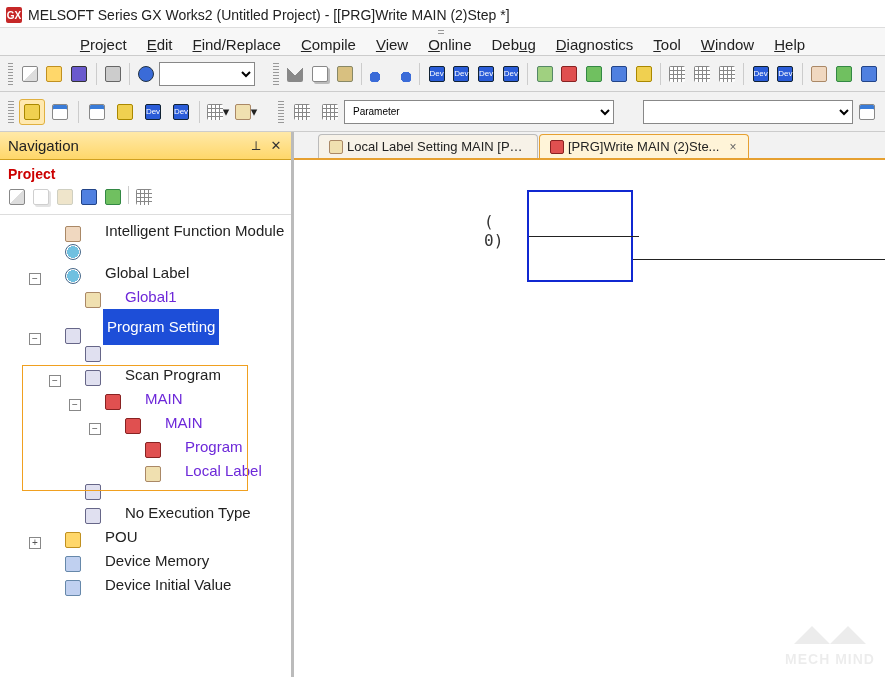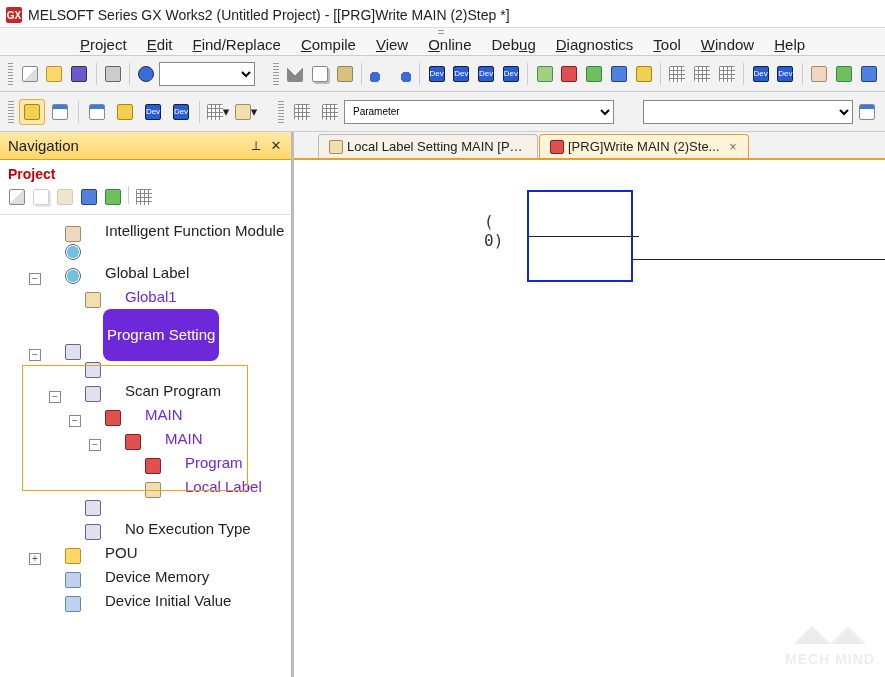--- a/index.html
+++ b/index.html
@@ -35,21 +35,21 @@
   .nav-tb-sep { width:1px; height:18px; background:#ccc; margin:0 2px;}
 
   .tree { flex:1; overflow:auto; padding:4px 4px 4px 2px; font-size:15px; line-height:24px; position:relative;}
   .tree-row { display:flex; align-items:flex-end; gap:21px; white-space:nowrap; position:relative;}
   .tree-indent { display:inline-block; }
   .tree-toggle { width:12px; height:12px; border:1px solid #888; display:inline-flex; align-items:center; justify-content:center; font-size:10px; line-height:1; background:#fff; margin-right:2px; color:#555;}
   .tree-toggle.empty { border:none; background:none;}
   .tree-icon { width:18px; height:18px; display:inline-flex; align-items:center; justify-content:center; font-size:12px;}
   .tree-label { padding:0 2px;}
   .tree-label.red { color:#6d28d9;}
-  .tree-label.sel { background:#6d28d9; color:#fff; padding:14px 4px; border-radius:8px;}
+  .tree-label.sel { background:#1d4ed8; color:#fff; padding:6px 4px; border-radius:0;}
   .highlight-box { position:absolute; border:1px solid #f0a020; pointer-events:none;}
 
   
   .ic { width:16px; height:16px; display:inline-block; border-radius:2px;}
   .ic-doc { background:linear-gradient(135deg,#fff 50%,#ddd 50%); border:1px solid #888;}
   .ic-folder { background:#ffd76a; border:1px solid #c09020;}
   .ic-save { background:#6a5acd; border:1px solid #333;}
   .ic-print { background:#ccc; border:1px solid #666;}
   .ic-help { background:#3a6bd8; border:1px solid #234; border-radius:50%;}
   .ic-cut { background:linear-gradient(45deg,#888 45%,transparent 45%),linear-gradient(-45deg,#888 45%,transparent 45%);}

